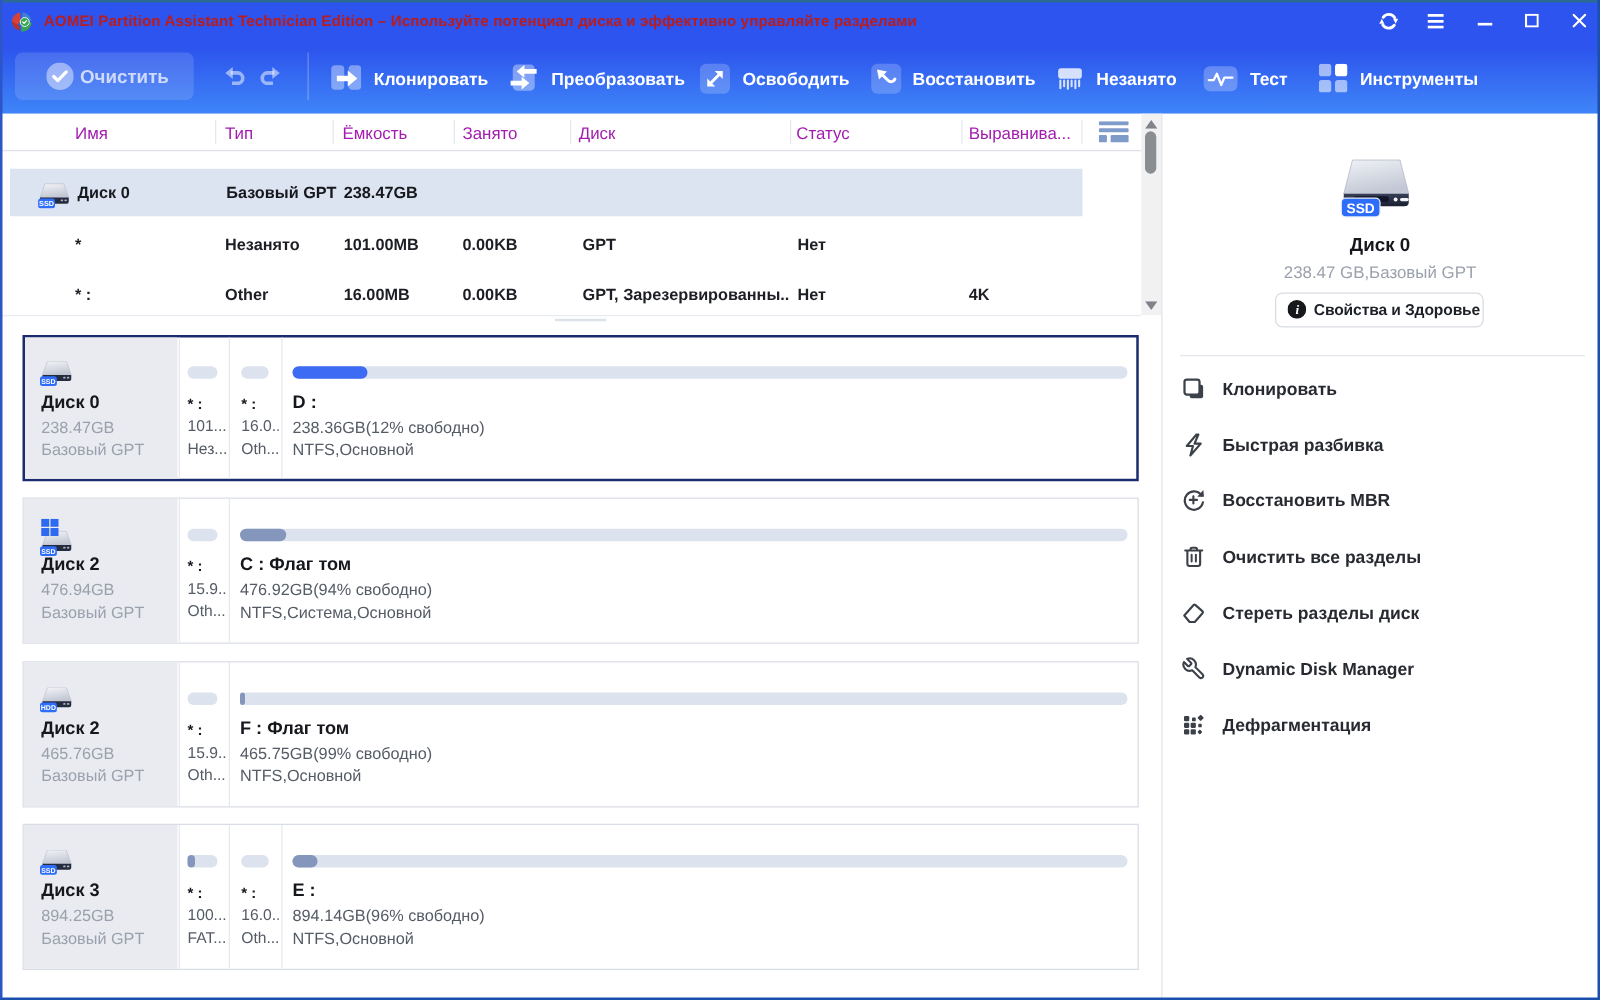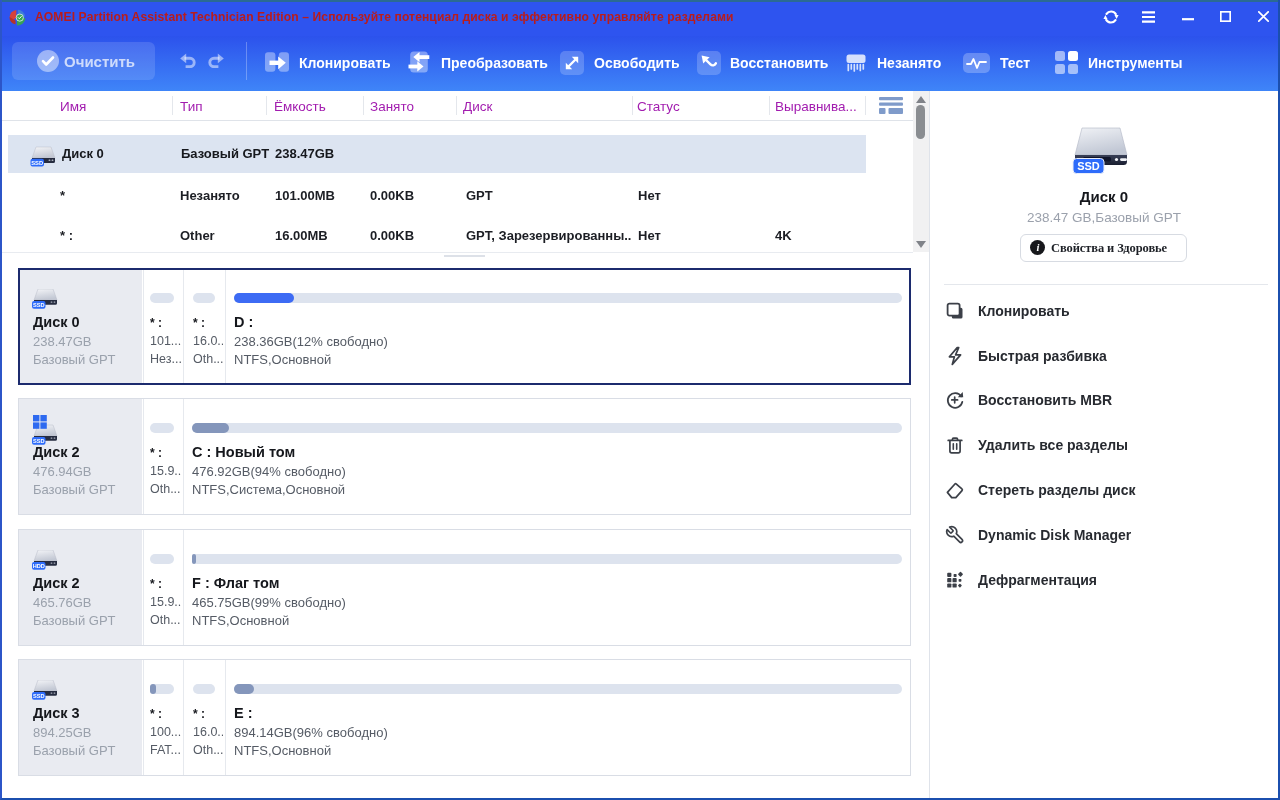--- a/index.html
+++ b/index.html
@@ -39,21 +39,21 @@
 .dsub { font-size:13px; color:#9aa1ac; white-space:nowrap; }
 .psub { font-size:13px; color:#555b65; white-space:nowrap; }
 .pstar { font-size:12px; font-weight:700; color:#15171c; white-space:nowrap; }
 .bar { height:10px; border-radius:5px; background:#dde3ee; }
 .fill { height:10px; border-radius:5px; position:absolute; left:0; top:0; }
 
 #rpanel { left:929px; top:91px; width:351px; height:709px; background:#fff; border-left:1px solid #dfe3ea; }
 #rname { left:929px; top:188px; width:350px; text-align:center; font-size:15px; font-weight:700; color:#15171c; }
 #rsub { left:929px; top:210px; width:350px; text-align:center; font-size:13.5px; color:#9ba1ac; }
 #rbtn { left:1020px; top:234px; width:167px; height:28px; border:1px solid #d7dbe2; border-radius:6px; background:#fff; }
-#rbtn-tx { left:1051px; top:241px; font-size:12.5px; font-weight:700; color:#1d2026; letter-spacing:-0.1px;font-family:Liberation Serif, serif; }
+#rbtn-tx { left:1051px; top:241px; font-size:12.5px; font-weight:700; color:#1d2026; letter-spacing:-0.1px; }
 #rsep { left:944px; top:284px; width:324px; height:1px; background:#e4e7ec; }
 .ract { font-size:14px; font-weight:700; color:#272a30; white-space:nowrap; }
 .ricon { left:945px; width:20px; height:20px; }
 </style>
 </head>
 <body>
 <div class="abs" id="titlebar"></div>
 <svg class="abs" style="left:9px;top:9px" width="17" height="17" viewBox="0 0 17 17">
   <path d="M7.3 8.5 L7.3 1 A7.5 7.5 0 0 0 0.5 8 L4 11.5 Z" fill="#d5423a"></path>
   <path d="M0.5 8 A7.5 7.5 0 0 0 6.5 15.3 L6.5 11.5 Z" fill="#b73229"></path>
@@ -275,21 +275,21 @@
     <div class="abs dname" style="left:33px;top:444px">Диск 2</div>
     <div class="abs dsub" style="left:33px;top:464px">476.94GB</div>
     <div class="abs dsub" style="left:33px;top:482px">Базовый GPT</div>
     <div class="abs bar" style="left:150px;top:423px;width:24px"></div>
     <div class="abs pstar" style="left:150px;top:446px">* :</div>
     <div class="abs psub" style="left:150px;top:464px;width:31px;overflow:hidden;font-size:12.5px">15.9...</div>
     <div class="abs psub" style="left:150px;top:482px;width:31px;overflow:hidden;font-size:12.5px">Oth...</div>
     <div class="abs bar" style="left:192px;top:423px;width:710px">
       <div class="fill" style="width:37px;background:#8496bb"></div>
     </div>
-    <div class="abs dname" style="left:192px;top:444px">C : Новый том</div>
+    <div class="abs dname" style="left:192px;top:444px">C : Флаг том</div>
     <div class="abs psub" style="left:192px;top:464px">476.92GB(94% свободно)</div>
     <div class="abs psub" style="left:192px;top:482px">NTFS,Система,Основной</div>
     <div class="abs card" style="top:529px"></div>
     <div class="abs gcell" style="left:19px;top:530px;width:123px;height:115px"></div>
     <div class="abs vline" style="left:143px;top:530px;height:115px"></div>
     <div class="abs vline" style="left:183px;top:530px;height:115px"></div>
     <svg class="abs" style="left:31px;top:550px" width="28" height="22" viewBox="0 0 28 22">
       <defs>
         <linearGradient id="ghdd550" x1="0" y1="0" x2="0.3" y2="1">
           <stop offset="0" stop-color="#f4f5f8"></stop>
@@ -400,21 +400,21 @@
       <path d="M12.8 7.3 h5.4 l-0.5 -5.3 Z" fill="#3c4048"></path>
       <path d="M9.7 7 v5.8 M6.8 9.9 h5.8" stroke="#3c4048" stroke-width="1.7" stroke-linecap="round"></path>
     </svg>
     <div class="abs ract" style="left:978px;top:392px">Восстановить MBR</div>
     <svg class="abs ricon" style="top:435px" width="20" height="20" viewBox="0 0 20 20">
       <path d="M3.2 5.4 h13.6" stroke="#3c4048" stroke-width="1.7" stroke-linecap="round"></path>
       <path d="M7.4 5.2 V4.4 q0-1.2 1.2-1.2 h2.8 q1.2 0 1.2 1.2 v0.8" fill="none" stroke="#3c4048" stroke-width="1.7"></path>
       <path d="M4.9 5.6 V16 q0 1.8 1.8 1.8 h6.6 q1.8 0 1.8-1.8 V5.6" fill="none" stroke="#3c4048" stroke-width="1.7"></path>
       <path d="M8.3 8.8 v5.4 M11.7 8.8 v5.4" stroke="#3c4048" stroke-width="1.6" stroke-linecap="round"></path>
     </svg>
-    <div class="abs ract" style="left:978px;top:437px">Удалить все разделы</div>
+    <div class="abs ract" style="left:978px;top:437px">Очистить все разделы</div>
     <svg class="abs ricon" style="top:480px" width="20" height="20" viewBox="0 0 20 20">
       <path d="M2.4 12.4 L9.7 4.2 Q10.5 3.3 11.4 4.1 L16.9 8.9 Q17.8 9.7 17 10.6 L10.8 17.6 L6.7 17.6 Z" fill="none" stroke="#3c4048" stroke-width="1.7" stroke-linejoin="round"></path>
     </svg>
     <div class="abs ract" style="left:978px;top:482px">Стереть разделы диск</div>
     <svg class="abs ricon" style="top:525px" width="20" height="20" viewBox="0 0 20 20">
       <g transform="translate(20,0) scale(-0.83,0.83)">
         <path d="M14.7 6.3a1 1 0 0 0 0 1.4l1.6 1.6a1 1 0 0 0 1.4 0l3.77-3.77a6 6 0 0 1-7.94 7.94l-6.91 6.91a2.12 2.12 0 0 1-3-3l6.91-6.91a6 6 0 0 1 7.94-7.94l-3.76 3.76z" fill="none" stroke="#3c4048" stroke-width="2" stroke-linejoin="round"></path>
       </g>
     </svg>
     <div class="abs ract" style="left:978px;top:527px">Dynamic Disk Manager</div>

